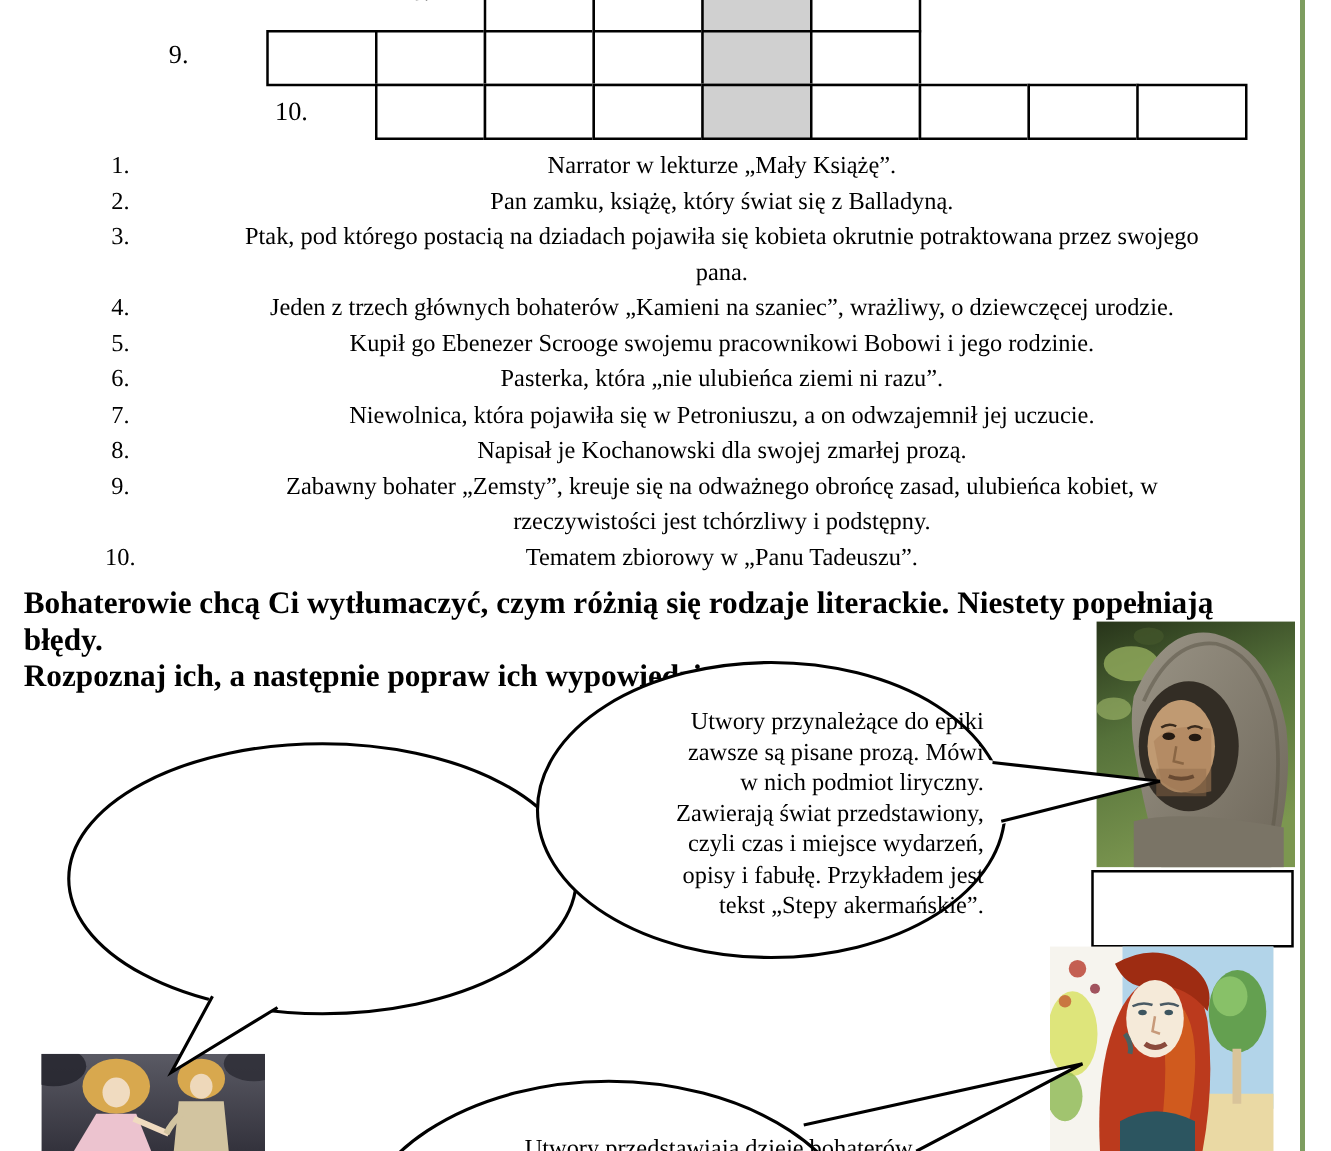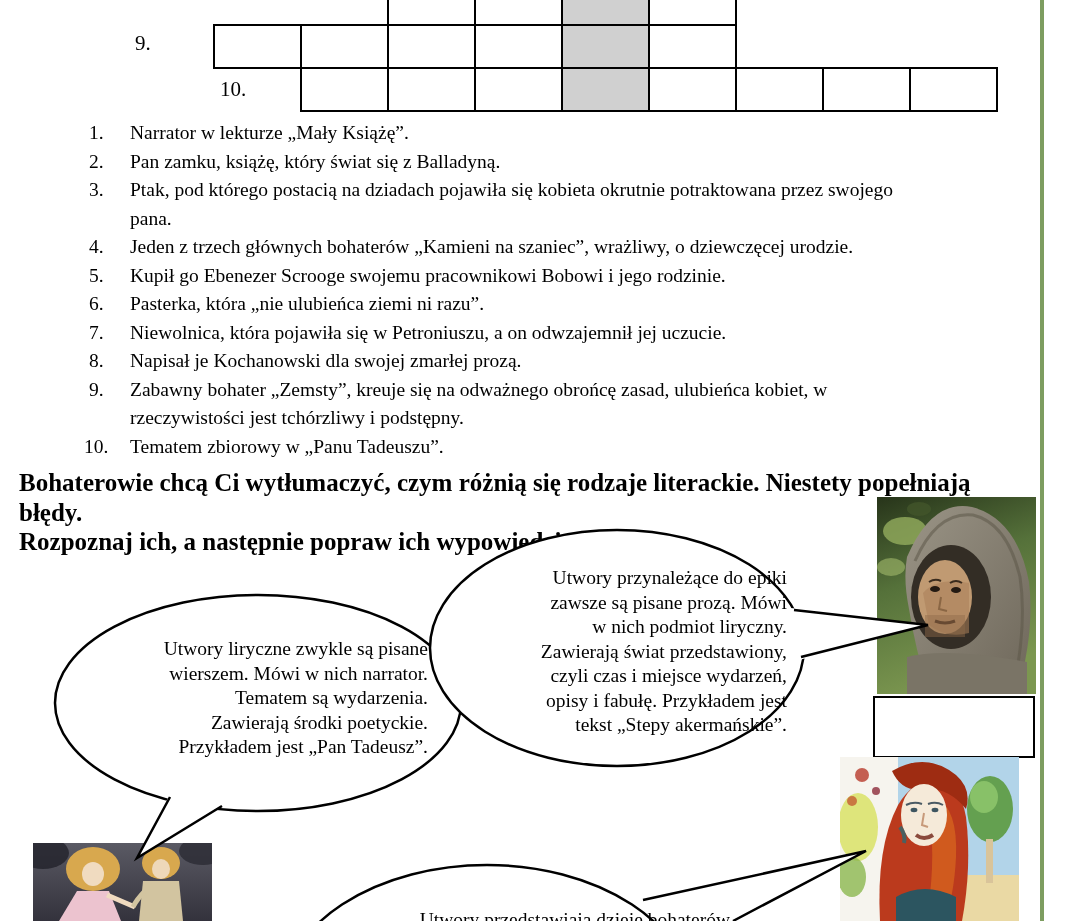--- a/index.html
+++ b/index.html
@@ -11,21 +11,21 @@
   .cw-cell{box-sizing:border-box;width:89px;height:45px;border:2px solid #000;background:#fff;}
   .cw-cell + .cw-cell{margin-left:-2px;}
   .cw-cell.gray{background:#d0d0d0;}
   .cw-label{position:absolute;font-size:21px;}
 
   
   #clues{position:absolute;left:84px;top:119px;width:950px;font-size:19.5px;line-height:28.5px;}
   .clue{display:flex;}
   .clue .num{width:46px;flex:0 0 46px;padding-left:5px;box-sizing:border-box;}
   .clue .num.wide{padding-left:0;}
-  .clue .txt{white-space:pre-line;width:895px;}
+  .clue .txt{white-space:pre-line;width:895px;text-align:center;}
 
   
   #task-heading{position:absolute;left:19px;top:468px;width:1015px;
                 font-weight:bold;font-size:25px;line-height:29.5px;white-space:pre-line;}
 
   
   .img-box{position:absolute;overflow:hidden;z-index:2;}
   #bubble-svg{position:absolute;left:0;top:0;z-index:3;pointer-events:none;}
   .bubble-text{position:absolute;z-index:4;text-align:right;font-size:19.5px;
                line-height:24.5px;white-space:pre-line;}
@@ -217,25 +217,20 @@
       <path d="M794,610 L928,625 L801,657" fill="none" stroke="#000" stroke-width="2.5"></path>
     </g>
 
     <g>
       <ellipse cx="487" cy="1000" rx="205" ry="135" fill="#fff" stroke="#000" stroke-width="2.5"></ellipse>
       <polygon points="640,902 866,851 731,921" fill="#fff"></polygon>
       <path d="M643,900 L866,851 L733,921" fill="none" stroke="#000" stroke-width="2.5"></path>
     </g>
   </svg>
 
-  <div class="bubble-text" style="left:88px;top:637px;width:340px;">Utwory liryczne zwykle są pisane
-wierszem. Mówi w nich narrator.
-Tematem są wydarzenia.
-Zawierają środki poetyckie.
-Przykładem jest „Pan Tadeusz”.</div>
   <div class="bubble-text" style="left:447px;top:566px;width:340px;">Utwory przynależące do epiki
 zawsze są pisane prozą. Mówi
 w nich podmiot liryczny.
 Zawierają świat przedstawiony,
 czyli czas i miejsce wydarzeń,
 opisy i fabułę. Przykładem jest
 tekst „Stepy akermańskie”.</div>
   <div class="bubble-text" style="left:310px;top:908px;width:420px;">Utwory przedstawiają dzieje bohaterów</div>
 
   <div id="side-rule" style="background: rgb(125, 157, 96); left: 1040px;"></div>

